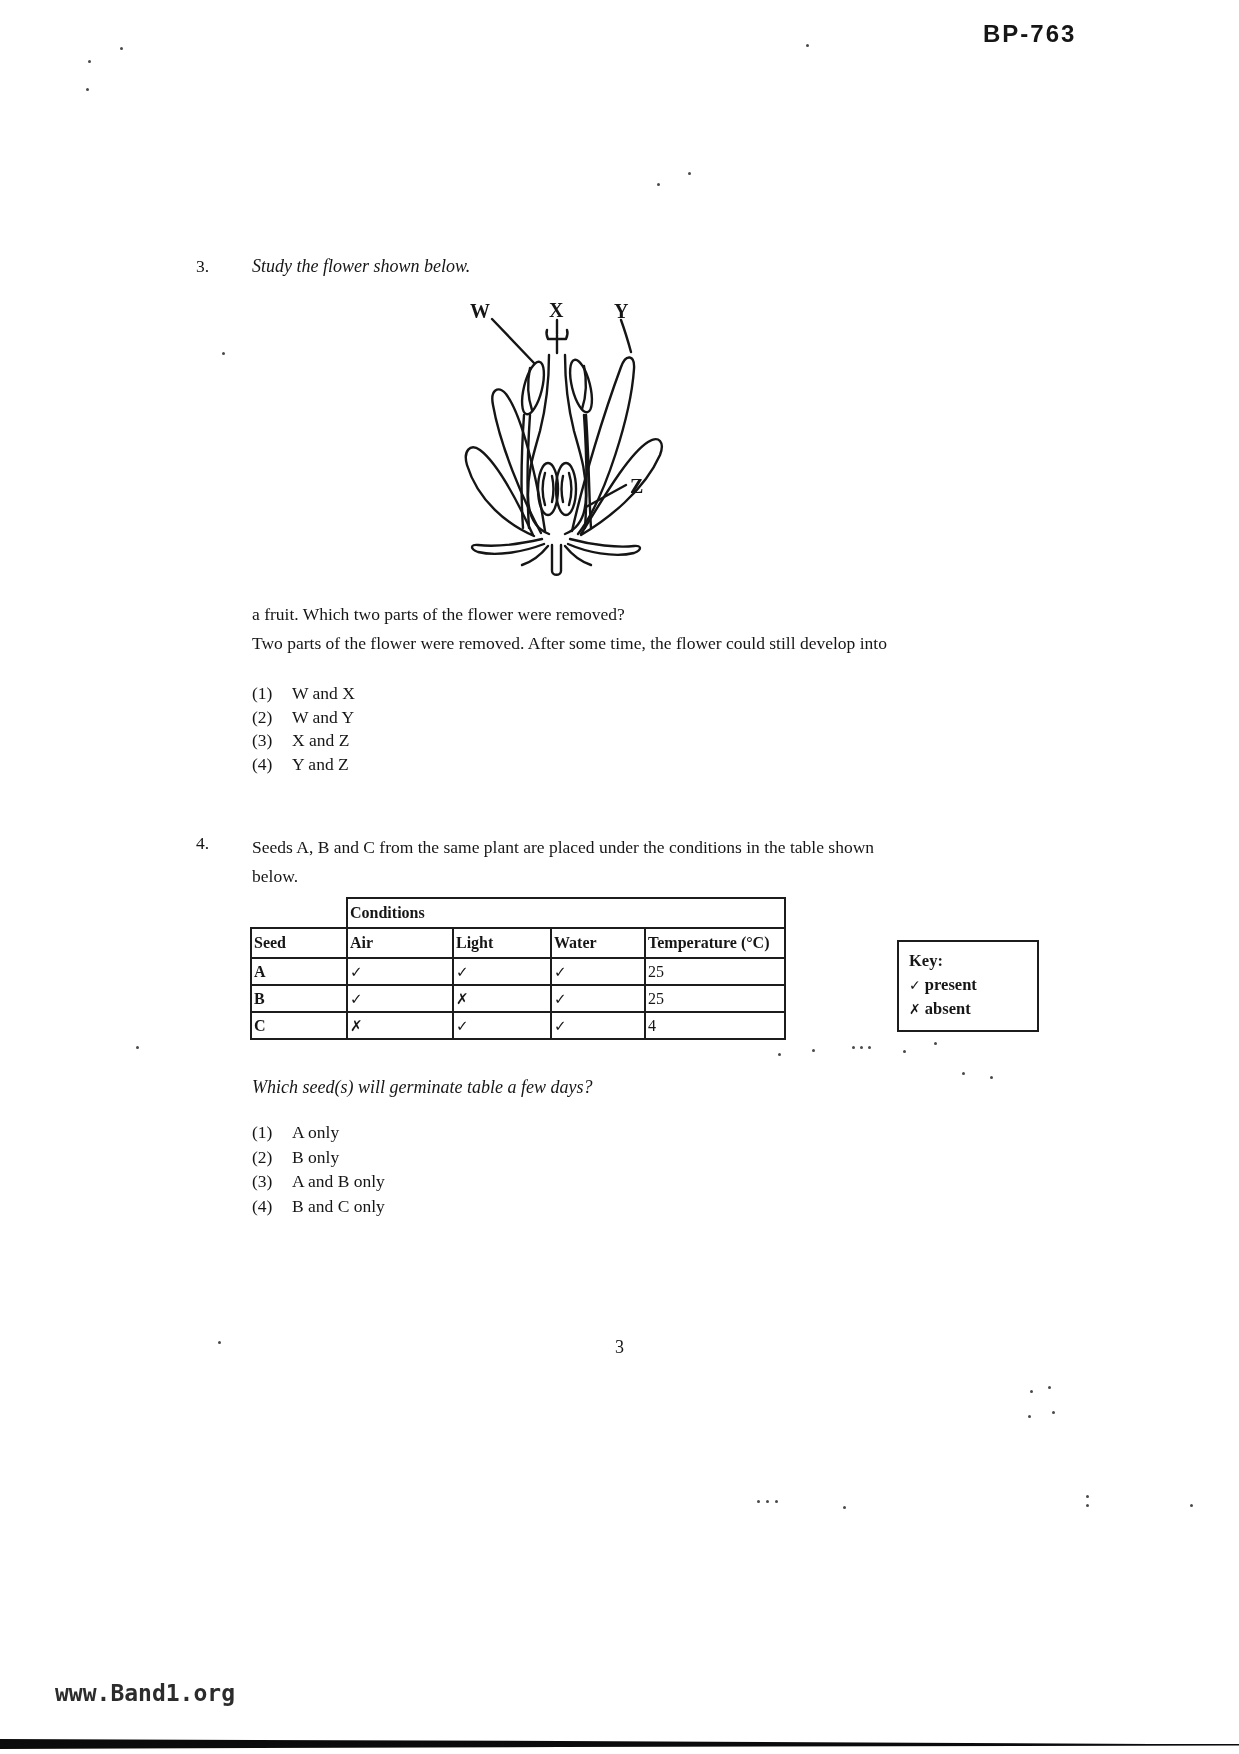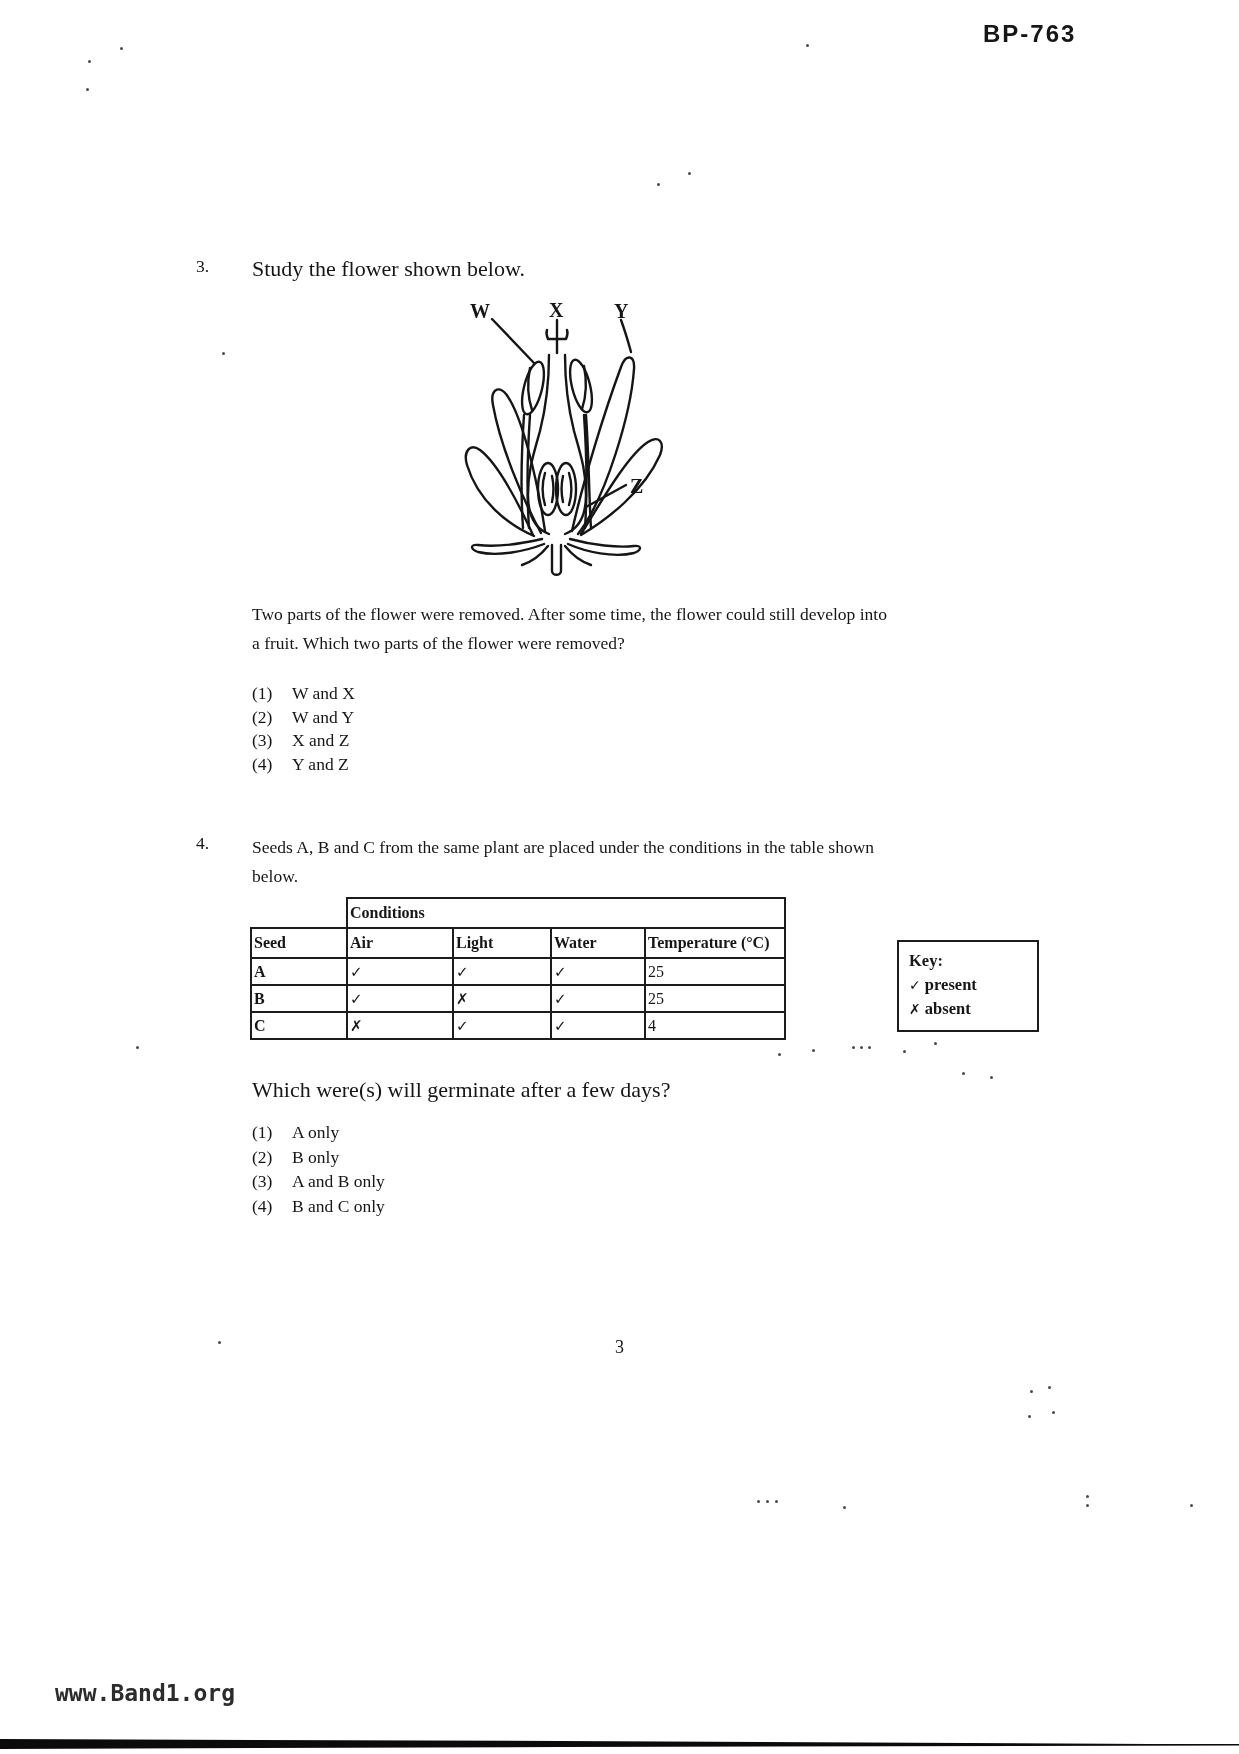--- a/index.html
+++ b/index.html
@@ -11,21 +11,21 @@
     font-family:"Liberation Serif", serif;
     color:#161616;
   }
   .abs{position:absolute;}
   .header-code{
     left:983px;top:20px;
     font-family:"Liberation Sans", sans-serif;
     font-weight:bold;font-size:24px;letter-spacing:2px;
   }
   .qnum{font-size:17.5px;}
-  .qtext{font-size:22px;}
+  .qtext{font-size:18px;font-style:italic;}
   .body-block{font-size:17.5px;line-height:29px;width:700px;}
   .opt-list{font-size:17.5px;}
   .opt-row{display:flex;line-height:23.5px;}
   .opt-row .onum{width:40px;flex:0 0 40px;}
   
   .flower{left:448px;top:293px;width:260px;height:288px;}
   .flower svg text{
     font-family:"Liberation Serif", serif;font-weight:bold;font-size:20px;fill:#151515;
   }
   
@@ -109,22 +109,22 @@
         <path d="M104,252 L104,278 M113,252 L113,278 M104,278 C104,283 113,283 113,278"></path>
       </g>
       <text x="22" y="25">W</text>
       <text x="101" y="24">X</text>
       <text x="166" y="25">Y</text>
       <text x="182" y="200">Z</text>
     </svg>
   </div>
 
   <div class="abs body-block" style="left:252px;top:600px;">
+    <div>a fruit. Which two parts of the flower were removed?</div>
     <div>Two parts of the flower were removed. After some time, the flower could still develop into</div>
-    <div>a fruit. Which two parts of the flower were removed?</div>
   </div>
 
   <div class="abs opt-list" style="left:252px;top:682px;">
     <div class="opt-row">
       <span class="onum">(1)</span>
       <span>W and X</span>
     </div>
     <div class="opt-row">
       <span class="onum">(2)</span>
       <span>W and Y</span>
@@ -194,21 +194,21 @@
     <div>
       <span class="mark">✓</span>
       <span>present</span>
     </div>
     <div>
       <span class="mark">✗</span>
       <span>absent</span>
     </div>
   </div>
 
-  <div class="abs qtext" style="left:252px;top:1077px;">Which were(s) will germinate after a few days?</div>
+  <div class="abs qtext" style="left:252px;top:1077px;">Which seed(s) will germinate table a few days?</div>
 
   <div class="abs opt-list" style="left:252px;top:1120px;">
     <div class="opt-row" style="line-height:24.5px;">
       <span class="onum">(1)</span>
       <span>A only</span>
     </div>
     <div class="opt-row" style="line-height:24.5px;">
       <span class="onum">(2)</span>
       <span>B only</span>
     </div>

